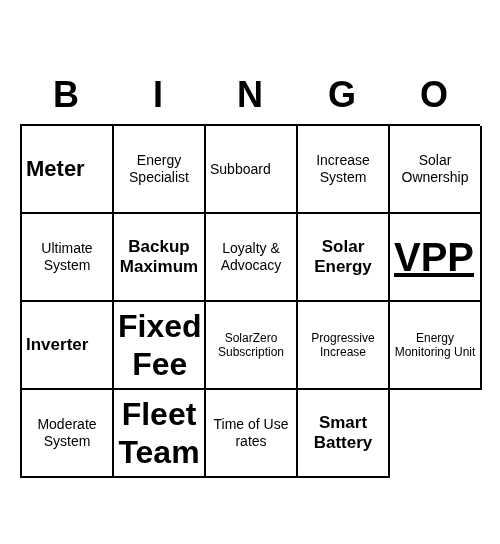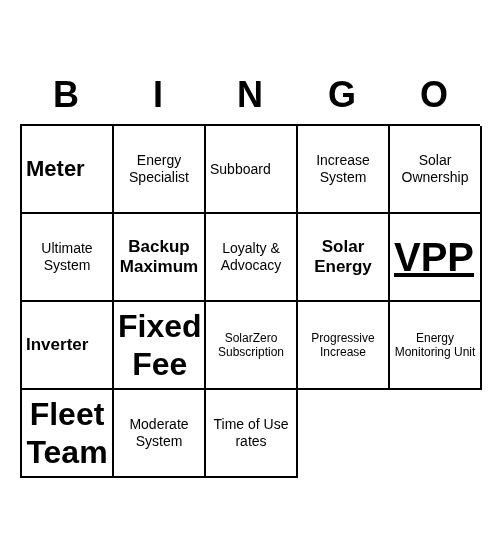--- a/index.html
+++ b/index.html
@@ -142,22 +142,25 @@
       <div class="bingo-cell">
         <span class="text-small">SolarZero Subscription</span>
       </div>
       <div class="bingo-cell">
         <span class="text-small">Progressive Increase</span>
       </div>
       <div class="bingo-cell">
         <span class="text-small">Energy Monitoring Unit</span>
       </div>
       <div class="bingo-cell">
+        <span class="text-normal">Moderate System</span>
+      </div>
+      <div class="bingo-cell">
         <span class="text-xlarge">Fleet Team</span>
       </div>
       <div class="bingo-cell">
-        <span class="text-normal">Moderate System</span>
+        <span class="text-normal">Time of Use rates</span>
       </div>
       <div class="bingo-cell">
-        <span class="text-normal">Time of Use rates</span>
+        <span class="text-medium">Smart Battery</span>
       </div>
     </div>
 </div>
 
 </body></html>

